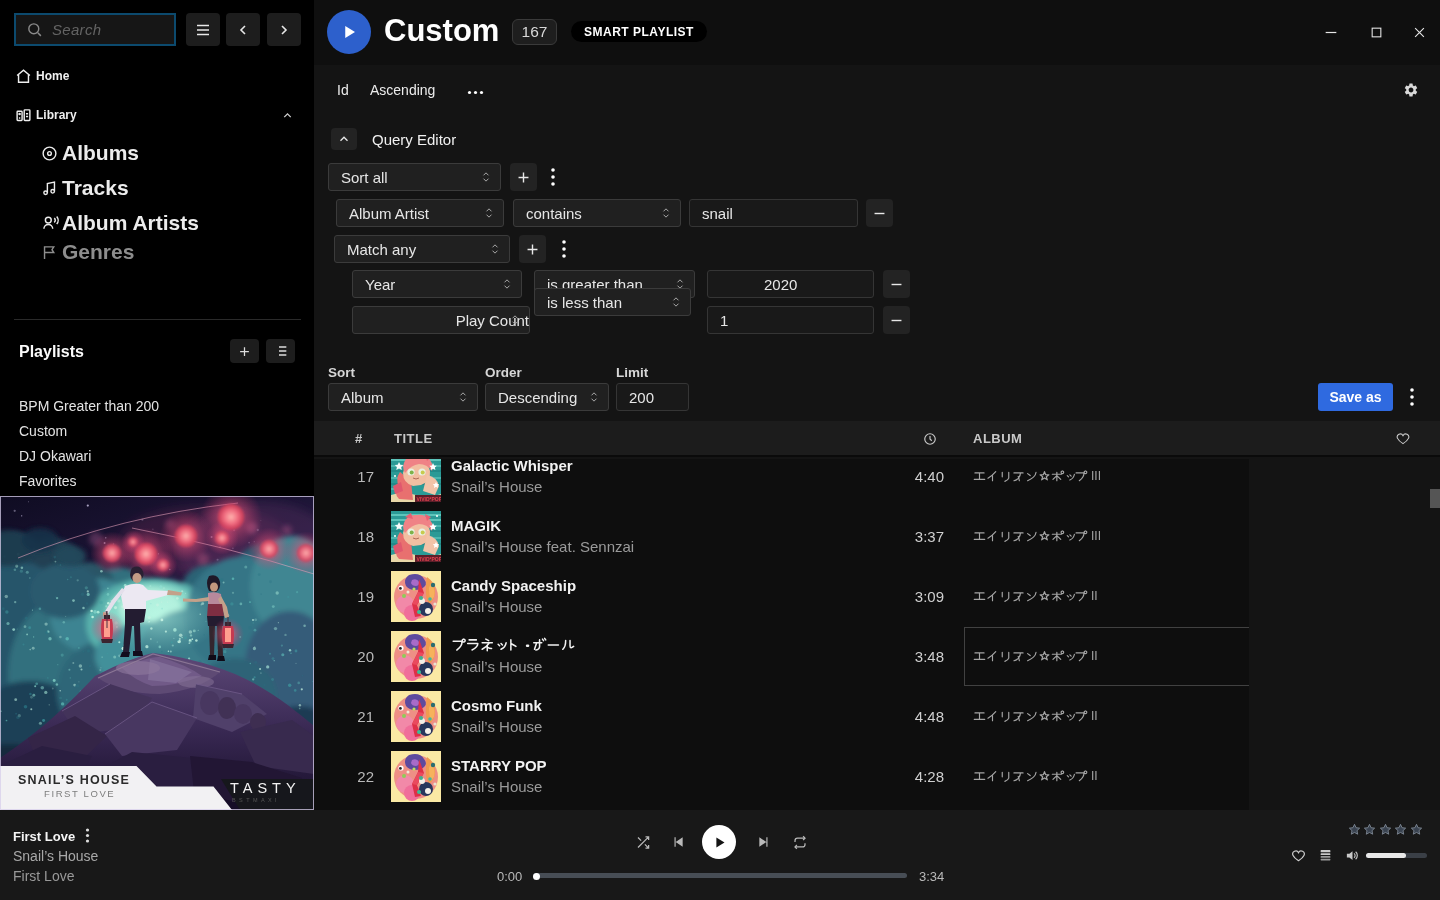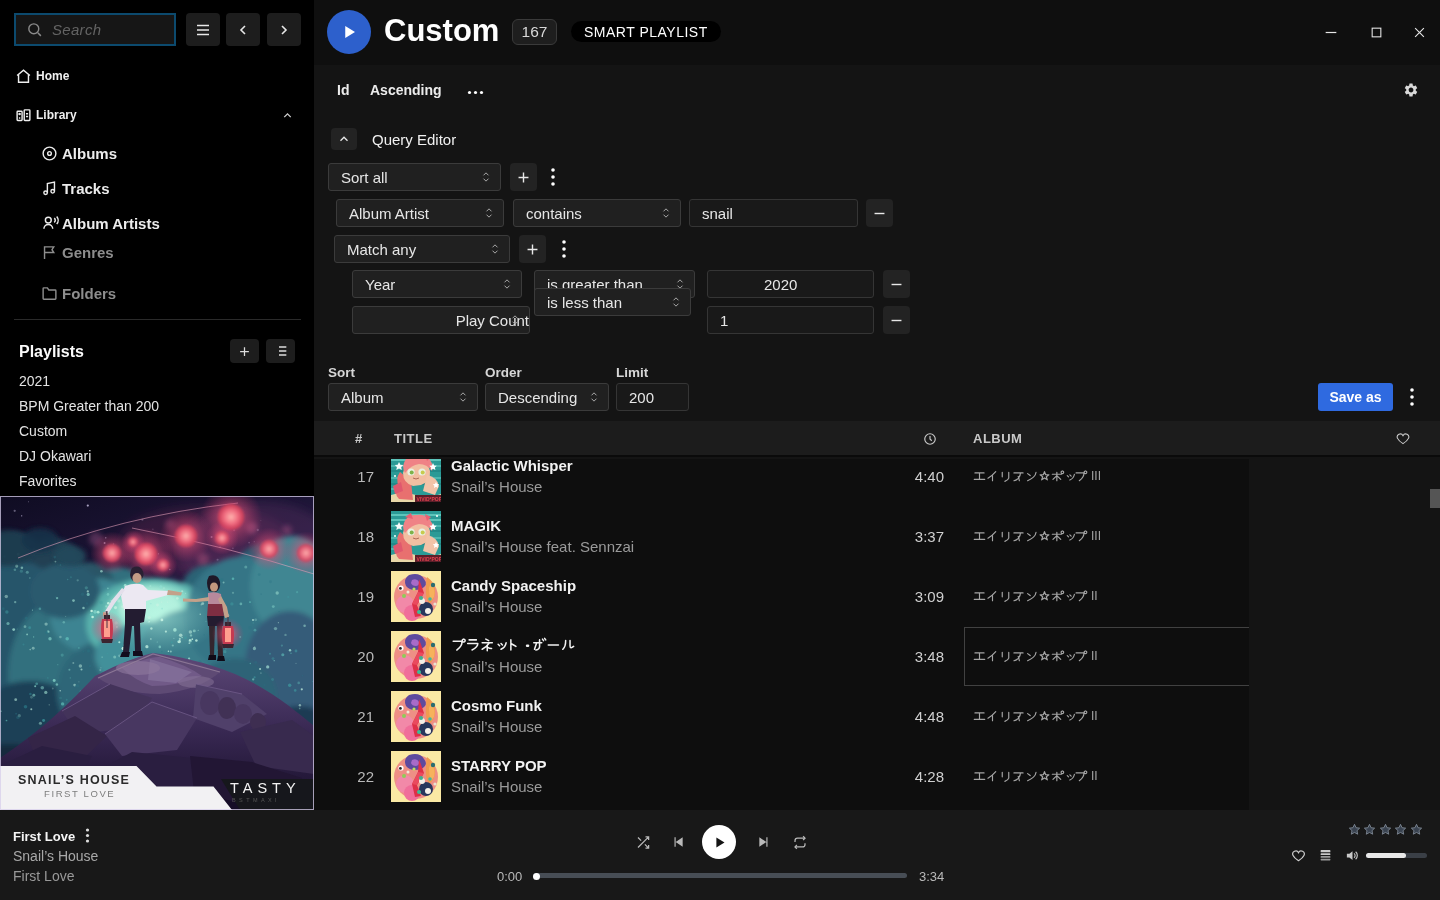--- a/index.html
+++ b/index.html
@@ -9,43 +9,43 @@
 
 
 #sidebar { position:absolute; left:0; top:0; width:314px; height:810px; background:#000; }
 #searchbox { position:absolute; left:14px; top:13px; width:162px; height:33px; background:#161616; border:2px solid #0c4a6e; border-radius:0; display:flex; align-items:center; color:#6a6a6a;font-style:italic; }
 #searchbox svg { margin-left:10px; }
 #searchbox span { margin-left:9px; font-size:15px; color:#636363; letter-spacing:.3px; }
 .sq-btn { position:absolute; top:13px; width:34px; height:33px; background:#1d1d1d; border-radius:4px; display:flex; align-items:center; justify-content:center; color:#e8e8e8; }
 .nav-row { position:absolute; left:0; width:314px; height:34px; display:flex; align-items:center; color:#efefef; font-weight:bold; font-size:12px; }
 .nav-row svg { position:absolute; left:15px; }
 .nav-row .lbl { position:absolute; left:36px; }
-.sub-row { position:absolute; left:0; width:314px; height:34px; display:flex; align-items:center; font-weight:bold; font-size:15px; color:#ececec; }
+.sub-row { position:absolute; left:0; width:314px; height:34px; display:flex; align-items:center; font-weight:bold; font-size:21px; color:#ececec; }
 .sub-row svg { position:absolute; left:41px; }
 .sub-row .lbl { position:absolute; left:62px; }
 .dim { color:#8d8d8d !important; }
 #divider { position:absolute; left:14px; top:319px; width:287px; height:1px; background:#2a2a2a; }
 #pl-title { position:absolute; left:19px; top:343px; font-size:16px; font-weight:bold; color:#fafafa; }
 .pl-btn { position:absolute; top:339px; width:29px; height:24px; background:#1d1d1d; border-radius:4px; display:flex; align-items:center; justify-content:center; color:#dcdcdc; }
 .pl-item { position:absolute; left:19px; width:280px; height:25px; display:flex; align-items:center; font-size:14px; color:#e3e3e3; }
 
 
 #art { position:absolute; left:0; top:496px; width:314px; height:314px; }
 
 
 #main { position:absolute; left:314px; top:0; width:1126px; height:810px; background:#141414; }
 #titlebar { position:absolute; left:0; top:0; width:1126px; height:65px; background:#0f0f0f; }
 #playbtn { position:absolute; left:13px; top:10px; width:44px; height:44px; border-radius:50%; background:#2d60cc; display:flex; align-items:center; justify-content:center; }
 #title { position:absolute; left:70px; top:13px; font-size:31px; font-weight:bold; color:#fff; letter-spacing:0; }
 #countbadge { position:absolute; left:198px; top:19px; width:45px; height:26px; background:#1e1e1e; border:1px solid #3a3a3a; border-radius:6px; color:#d8d8d8; font-size:15.5px; display:flex; align-items:center; justify-content:center; }
-#smartpl { position:absolute; left:257px; top:21px; height:21px; padding:0 13px; background:#000; border-radius:11px; color:#fff; font-size:14px; font-weight:normal; letter-spacing:0.5px; display:flex; align-items:center; }
+#smartpl { position:absolute; left:257px; top:21px; height:21px; padding:0 13px; background:#000; border-radius:11px; color:#fff; font-size:12px; font-weight:bold; letter-spacing:0.5px; display:flex; align-items:center; }
 .winbtn { position:absolute; top:24px; width:16px; height:16px; color:#e6e6e6; display:flex; align-items:center; justify-content:center; }
 
 #idstrip { position:absolute; left:0; top:65px; width:1126px; height:50px; }
-#idstrip .t { position:absolute; font-size:14px; font-weight:bold; color:#ececec; top:17px; }
+#idstrip .t { position:absolute; font-size:14px; font-weight:normal; color:#ececec; top:17px; }
 
 
 .select, .input { position:absolute; height:28px; background:#202020; border:1px solid #3b3b3b; border-radius:3px; color:#e6e6e6; font-size:15px; display:flex; align-items:center; }
 .select span { margin-left:12px; }
 .input { background:#191919; border:1px solid #353535; }
 .input span { margin-left:12px; }
 .caret { position:absolute; right:9px; top:50%; transform:translateY(-50%); color:#a9a9a9; }
 .icon-btn { position:absolute; width:27px; height:28px; background:#232323; border-radius:4px; display:flex; align-items:center; justify-content:center; color:#e8e8e8; }
 .dots-v { position:absolute; width:16px; height:28px; display:flex; align-items:center; justify-content:center; color:#fff; }
 .qlabel { position:absolute; font-size:13.5px; font-weight:bold; color:#d6d6d6; }
@@ -145,39 +145,32 @@
           <path d="M21.5 3a8 8 0 010 10.5"></path>
         </svg>
     <span class="lbl">Album Artists</span>
   </div>
   <div class="sub-row dim" style="top:235px;">
     <svg width="17" height="17" viewBox="0 0 24 24" fill="none" stroke="currentColor" stroke-width="2">
           <path d="M5 21V4h13l-2.5 4L18 12H5"></path>
         </svg>
     <span class="lbl">Genres</span>
   </div>
-  <div class="sub-row dim" style="top:276px;">
-    <svg width="17" height="17" viewBox="0 0 24 24" fill="none" stroke="currentColor" stroke-width="2">
-          <path d="M3 7V5a1 1 0 011-1h5l2 3h9a1 1 0 011 1v11a1 1 0 01-1 1H4a1 1 0 01-1-1V7z"></path>
-        </svg>
-    <span class="lbl">Folders</span>
-  </div>
   <div id="divider"></div>
   <div id="pl-title">Playlists</div>
   <div class="pl-btn" style="left:230px;">
         <svg width="15" height="15" viewBox="0 0 24 24" fill="none" stroke="currentColor" stroke-width="2">
           <path d="M12 5v14M5 12h14"></path>
         </svg>
       </div>
   <div class="pl-btn" style="left:266px;">
         <svg width="16" height="16" viewBox="0 0 24 24" fill="none" stroke="currentColor" stroke-width="2">
           <path d="M4 6h.01M4 12h.01M4 18h.01M9 6h11M9 12h11M9 18h11"></path>
         </svg>
       </div>
-  <div class="pl-item" style="top:368px;">2021</div>
   <div class="pl-item" style="top:393px;">BPM Greater than 200</div>
   <div class="pl-item" style="top:418px;">Custom</div>
   <div class="pl-item" style="top:443px;">DJ Okawari</div>
   <div class="pl-item" style="top:468px;">Favorites</div>
 </div>
 
 <svg id="art" viewBox="0 0 314 314">
   <defs>
     <linearGradient id="sky" x1="0" y1="0" x2="0.35" y2="1">
       <stop offset="0" stop-color="#0f0c22"></stop>

